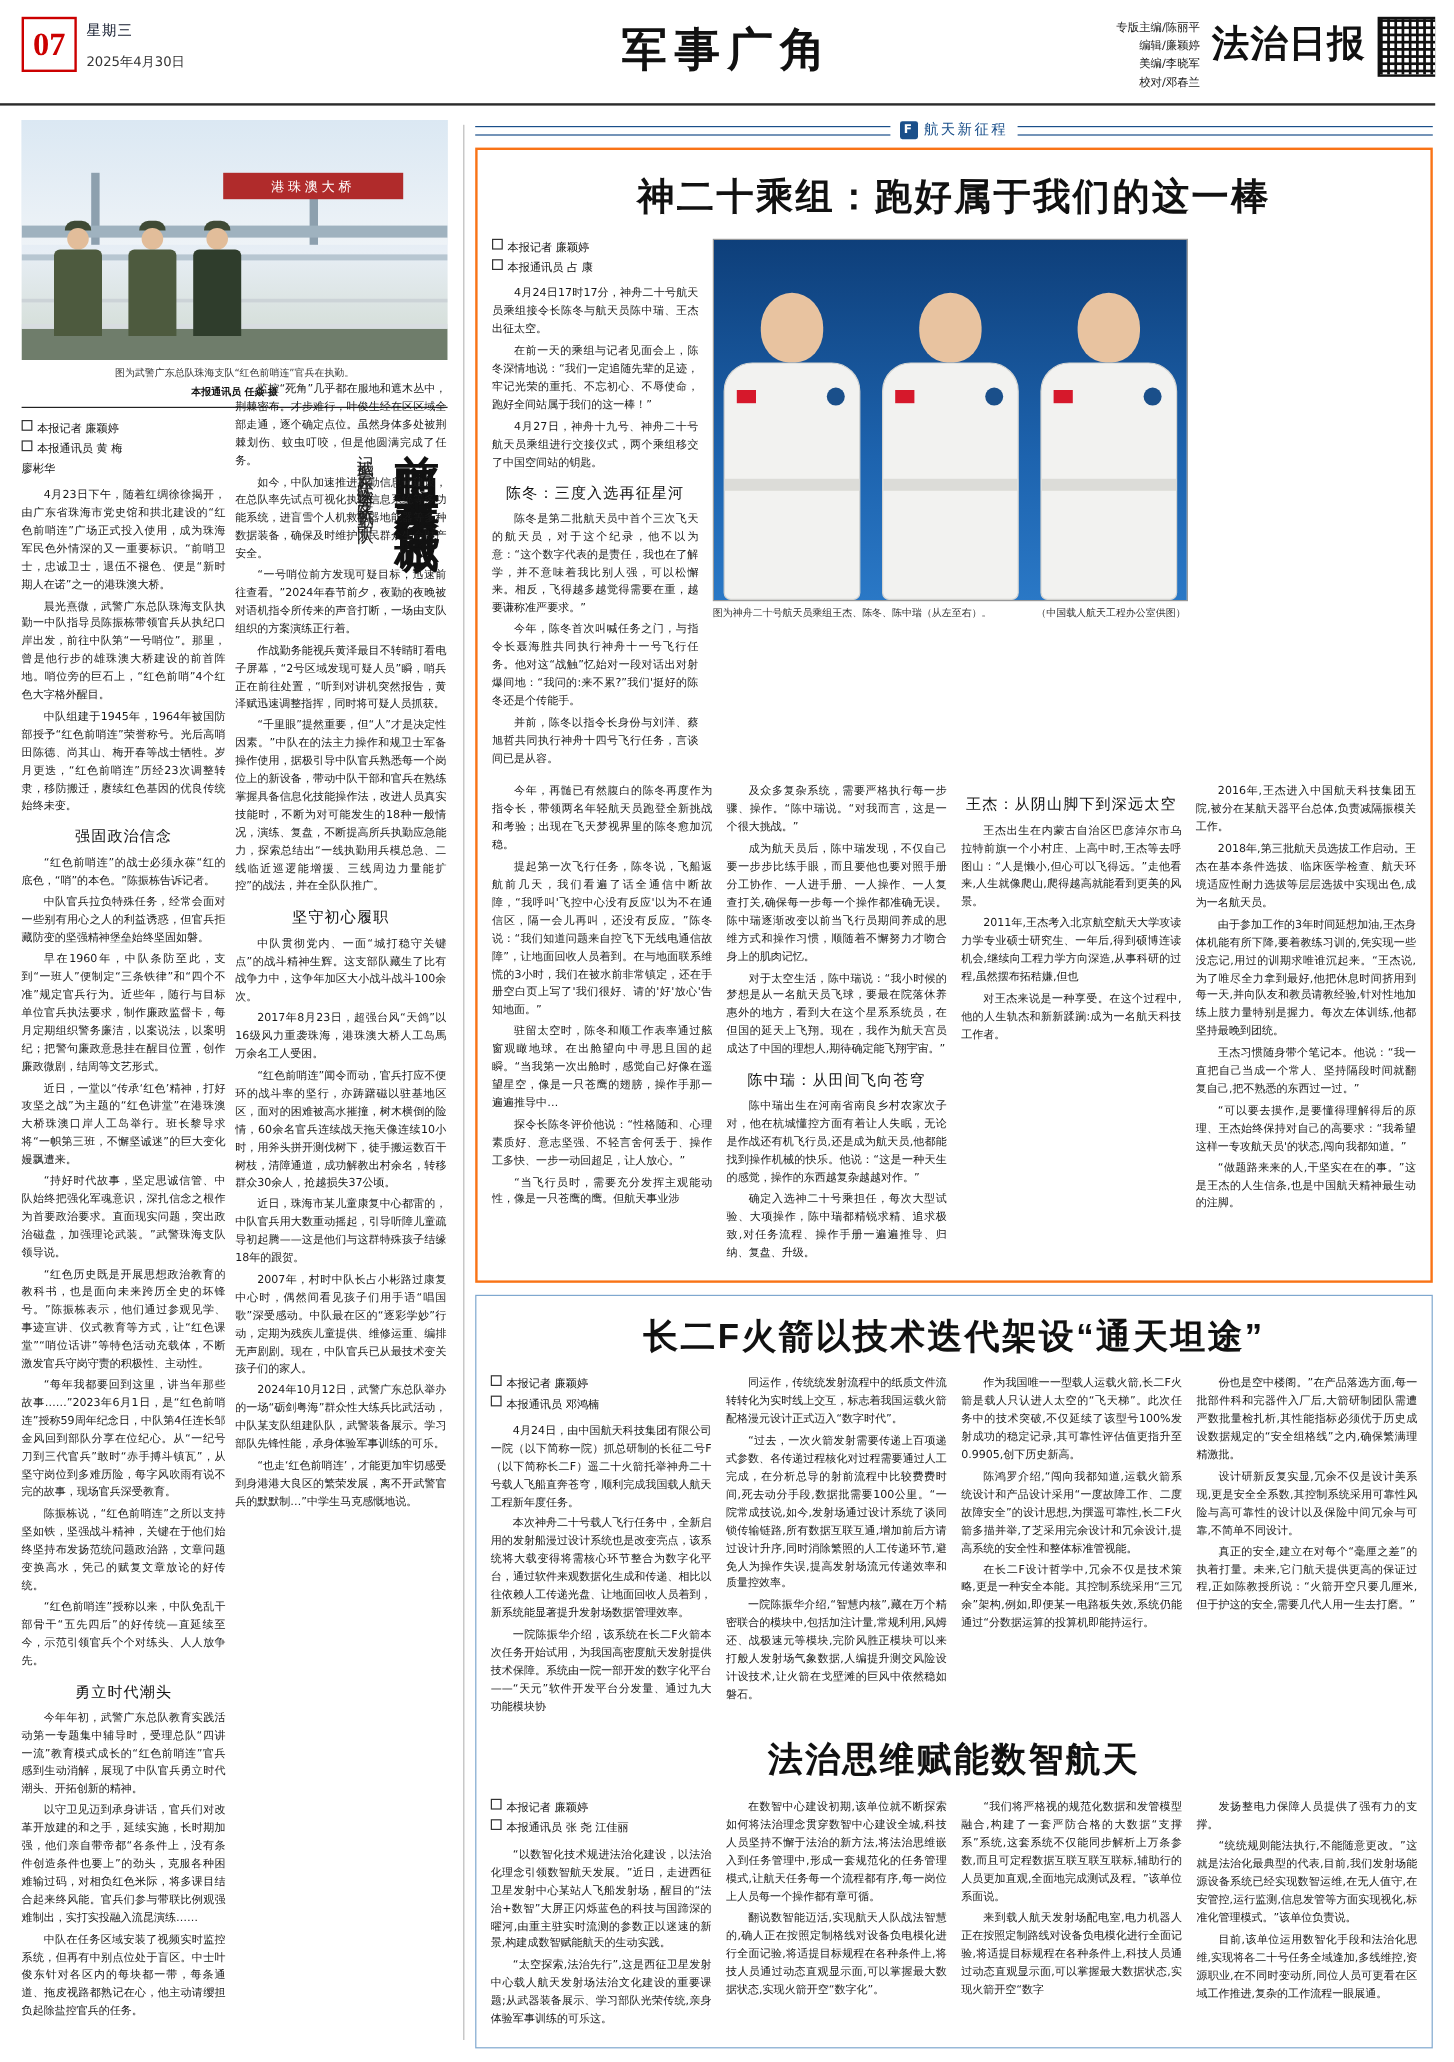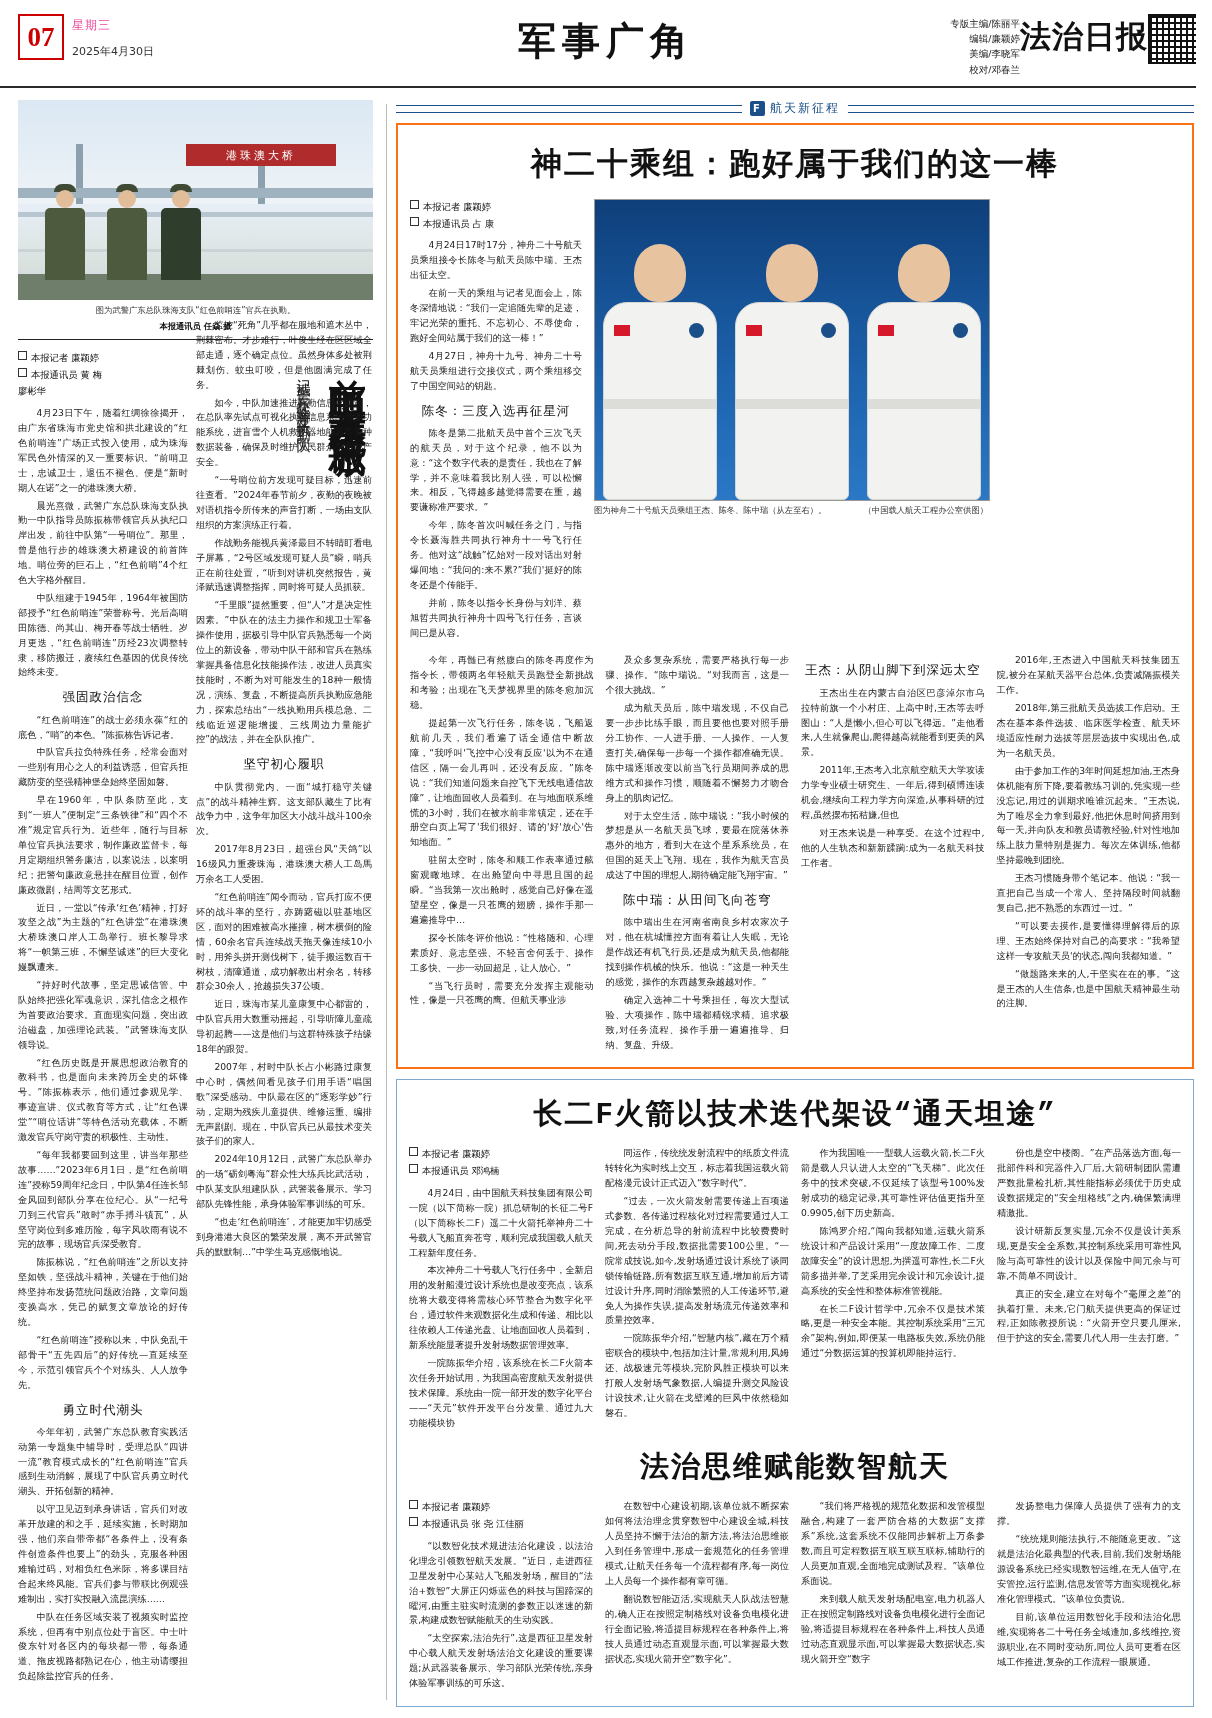--- a/index.html
+++ b/index.html
@@ -4,24 +4,24 @@
 <style>
   html,body{margin:0;padding:0;background:#ffffff;}
   body{width:1212px;height:1718px;font-family:"DejaVu Sans","Liberation Sans",sans-serif;color:#111;}
   .page{position:relative;width:1196px;height:1718px;overflow:hidden;background:#fff;}
 
   
   .masthead{position:absolute;left:0;top:0;width:1212px;height:86px;border-bottom:2px solid #2b2b2b;}
   .mast-left{position:absolute;left:18px;top:14px;display:flex;align-items:flex-start;gap:8px;}
   .pagenum{width:42px;height:42px;border:2px solid #c00;color:#c00;font-size:27px;font-weight:bold;display:flex;align-items:center;justify-content:center;font-family:"Liberation Serif",serif;}
   .mast-date{padding-top:2px;line-height:1.5;}
-  .mast-date .wk{font-size:12px;color:#ec4899;letter-spacing:1px;}
+  .mast-date .wk{font-size:12px;color:#0f172a;letter-spacing:1px;}
   .mast-date .dt{font-size:11px;color:#333;margin-top:10px;}
   .mast-title{position:absolute;left:0;top:16px;width:1212px;text-align:center;font-size:38px;font-weight:bold;letter-spacing:6px;font-family:"DejaVu Serif","Liberation Serif",serif;color:#111;}
-  .mast-right{position:absolute;right:14px;top:10px;display:flex;align-items:flex-start;}
+  .mast-right{position:absolute;right:14px;top:10px;display:flex;align-items:flex-start;gap:10px;}
   .credits{font-size:9.5px;line-height:1.6;color:#222;text-align:right;padding-top:6px;}
   .logo{font-size:31px;font-weight:bold;letter-spacing:1px;font-family:"DejaVu Serif","Liberation Serif",serif;color:#111;padding-top:6px;}
   .qr{width:46px;height:46px;margin-top:4px;
       background:
         linear-gradient(90deg,#111 2px,transparent 2px) 0 0/6px 6px,
         linear-gradient(#111 2px,transparent 2px) 0 0/6px 6px,
         #fff;
       border:2px solid #111;}
   .body-col{font-size:9.2px;line-height:1.62;text-align:justify;color:#1a1a1a;}
   .body-col p{margin:0 0 3px 0;text-indent:2em;}
@@ -78,21 +78,21 @@
   .astro .patch{position:absolute;right:12px;top:20px;width:15px;height:15px;border-radius:50%;background:#1a4f8a;}
   .astro .belt{position:absolute;left:0;top:96px;width:100%;height:10px;background:#dcdcd8;}
   .astro.a1{left:6px;} .astro.a2{left:138px;} .astro.a3{left:270px;}
   .crew-caption{display:flex;justify-content:space-between;font-size:8.3px;color:#333;margin-top:4px;}
 
   .feat-bottom{display:flex;gap:12px;margin-top:10px;}
   .fb-col{width:185px;}
 
   
   .rocket-box{border:1px solid #7fa8cf;margin-top:10px;padding:10px 12px 12px;}
-  .rocket-title{font-family:Liberation Mono, monospace;font-size:29px;font-weight:bold;text-align:center;letter-spacing:2px;margin:4px 0 12px;color:#111;}
+  .rocket-title{font-family:Liberation Sans, sans-serif;font-size:29px;font-weight:bold;text-align:center;letter-spacing:2px;margin:4px 0 12px;color:#111;}
   .rk-grid{display:flex;gap:12px;}
   .rk-col{width:185px;}
 
   .law-title{font-family:"DejaVu Serif","Liberation Serif",serif;font-size:29px;font-weight:bold;text-align:center;letter-spacing:2px;margin:14px 0 12px;color:#111;}
   .law-grid{display:flex;gap:12px;}
   .law-col{width:185px;}
 
   .vline{position:absolute;background:#bbb;width:1px;}
   .hline{height:1px;background:#222;}
 </style>

